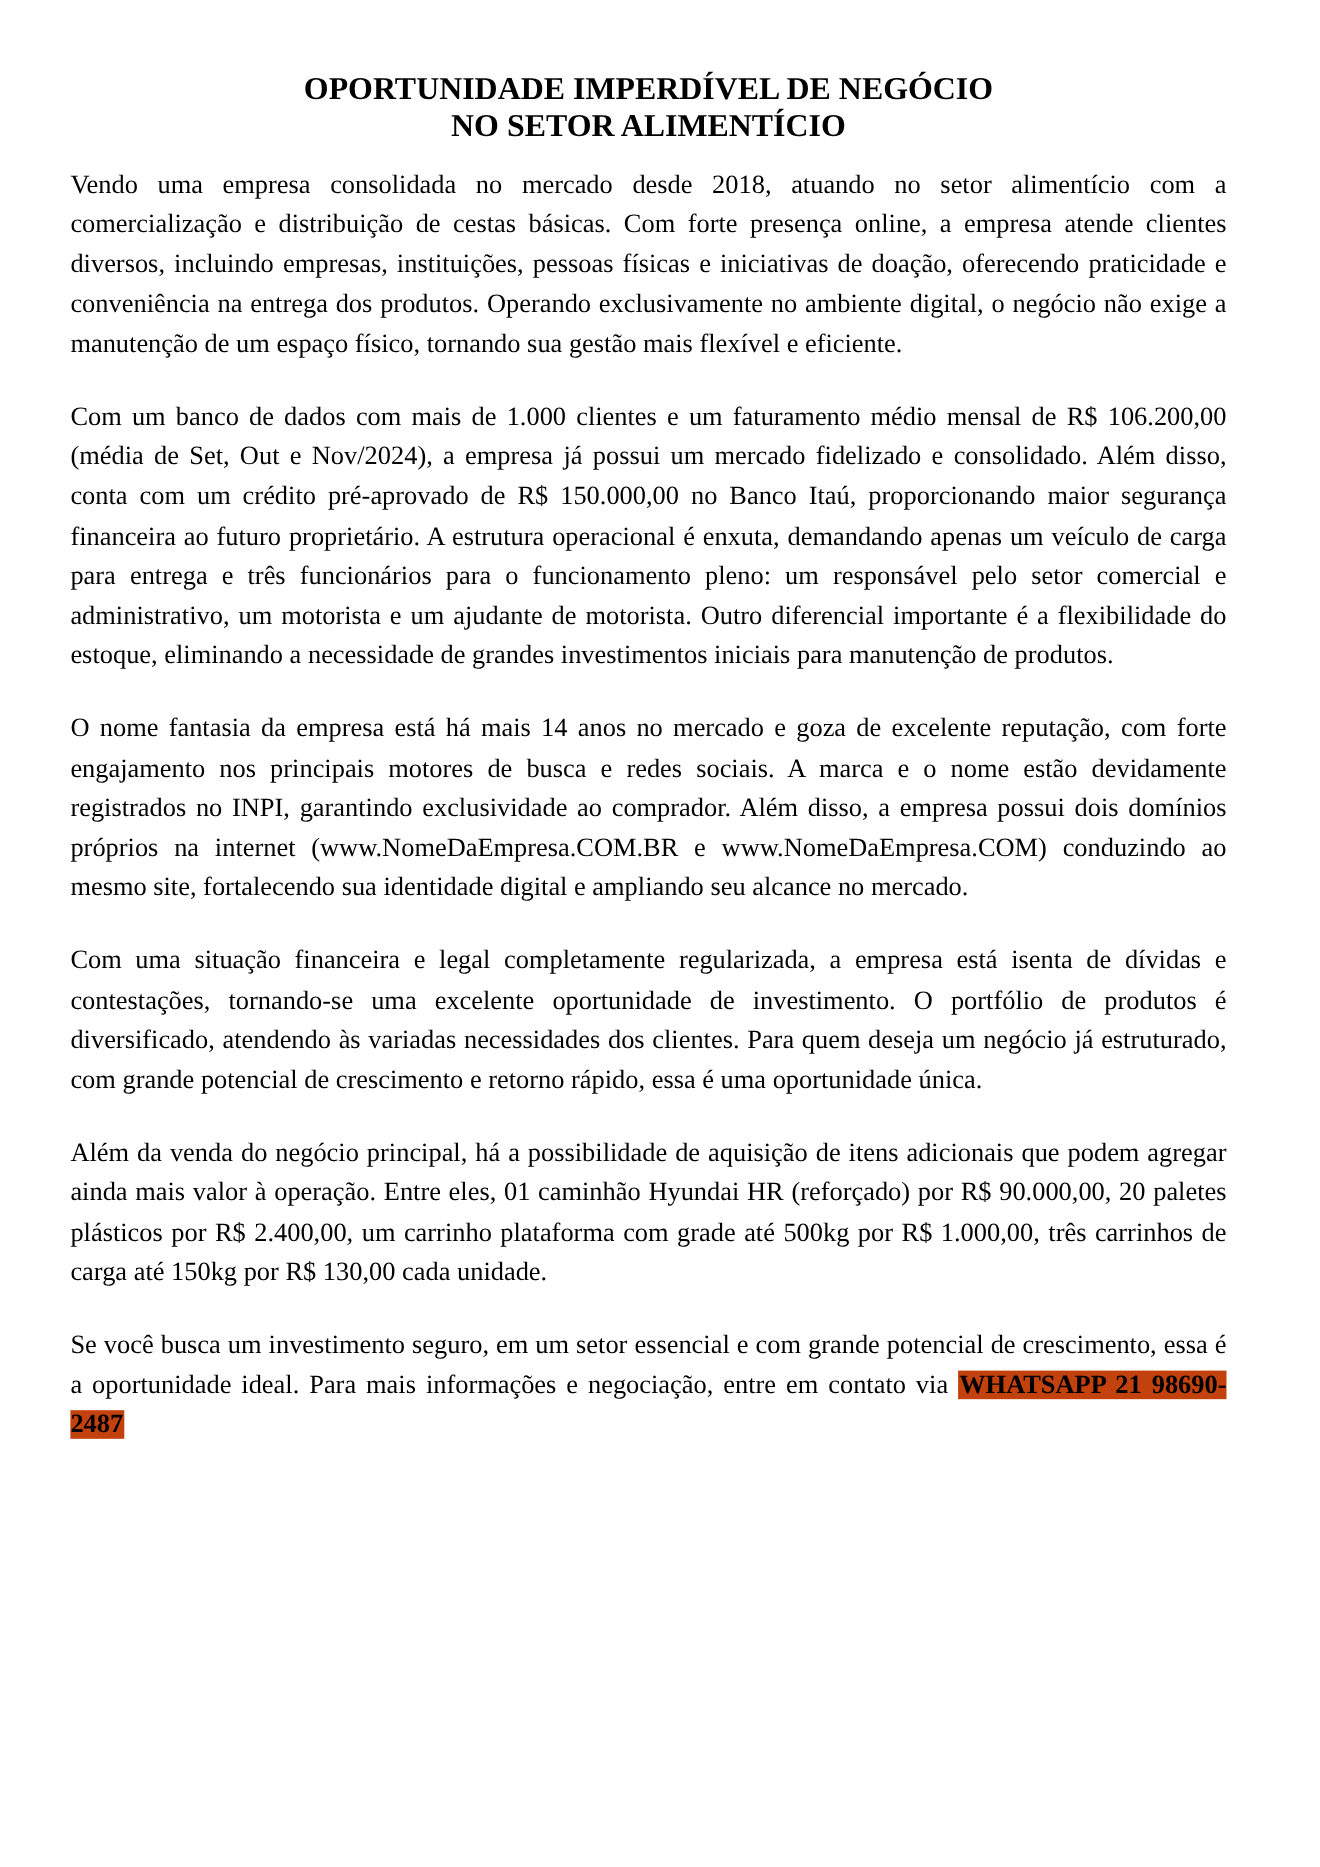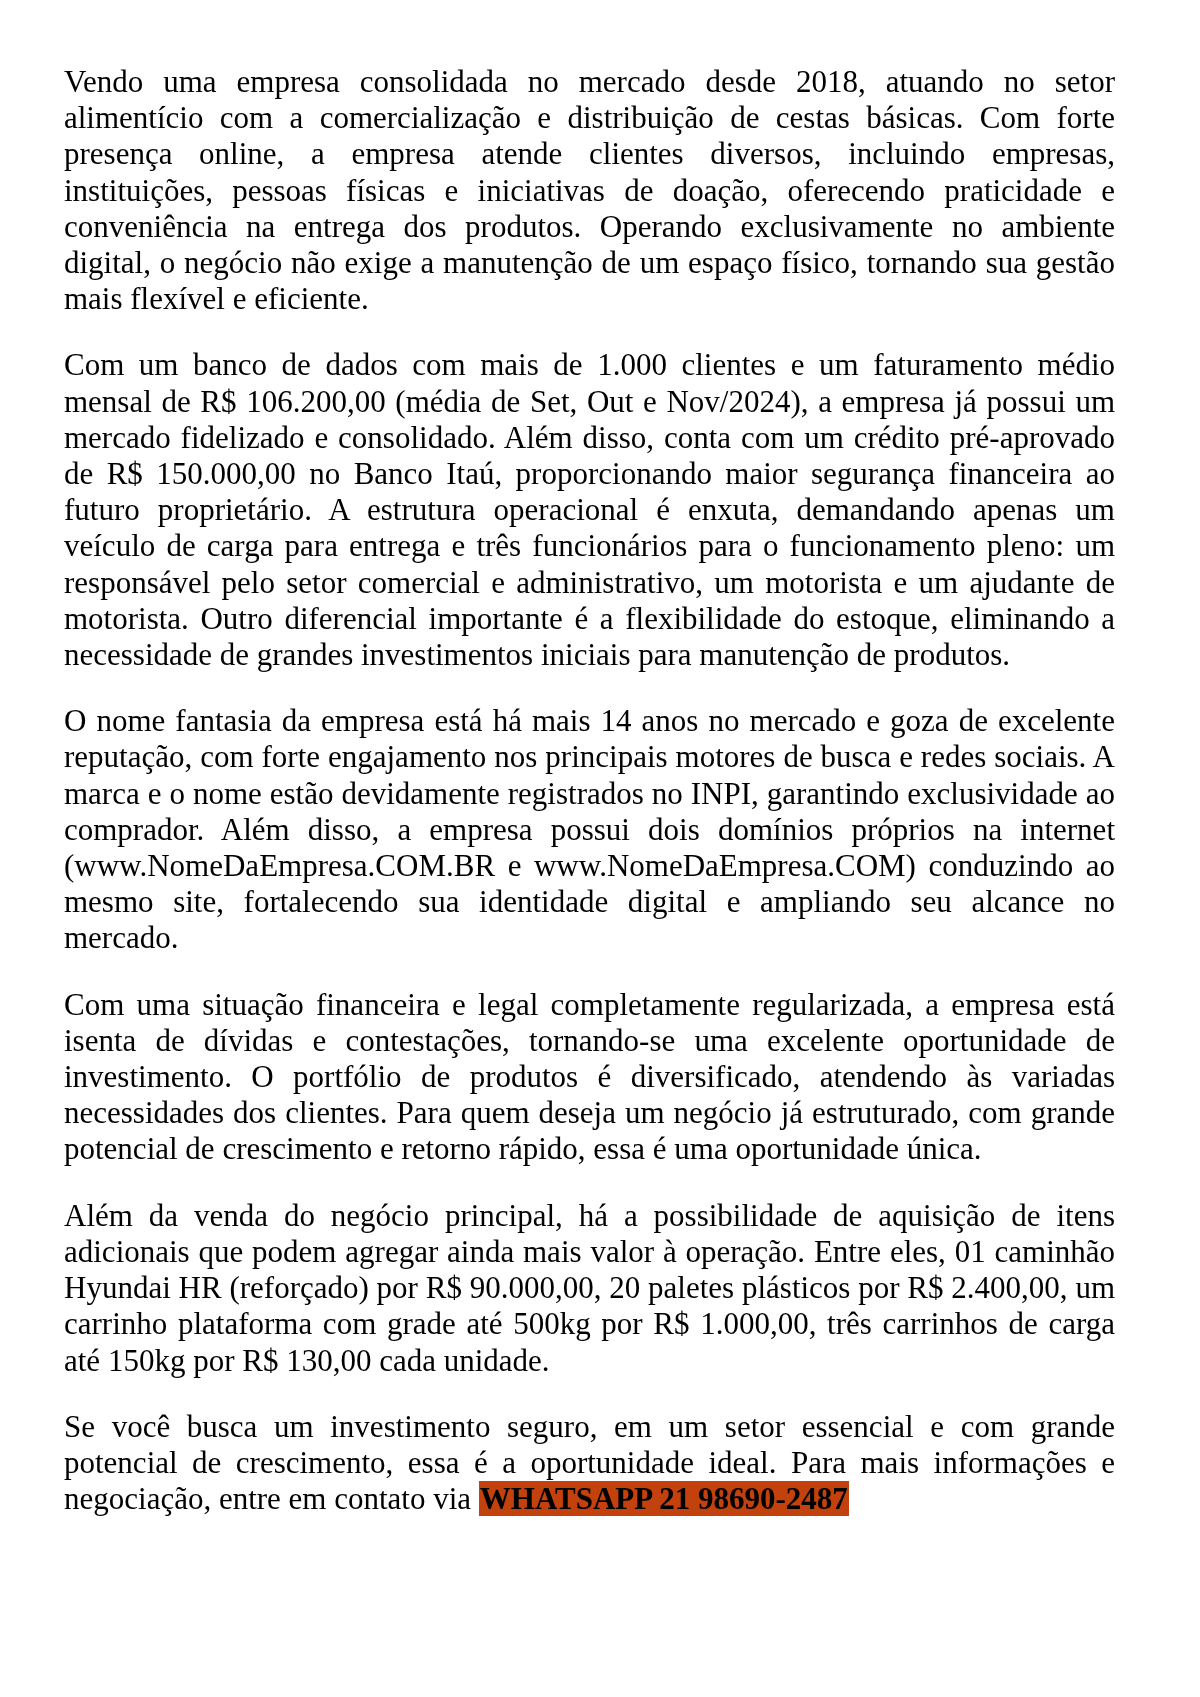--- a/index.html
+++ b/index.html
@@ -25,36 +25,40 @@
       text-align: center;
       font-weight: bold;
       font-size: 29px;
       line-height: 34px;
       margin: 0 0 18px 0;
     }
     .title span {
       display: block;
     }
     .para {
-      font-size: 31px;
+      font-size: 24px;
       line-height: 36.2px;
       text-align: justify;
       margin: 0 0 30px 0;
       hyphens: none;
     }
     .highlight {
       background: #ffff00;
       font-weight: bold;
       padding: 0 1px;
     }
   </style>
 </head>
 <body>
 
 <div class="page">
+  <h1 class="title">
+    <span>OPORTUNIDADE IMPERDÍVEL DE NEGÓCIO</span>
+    <span>NO SETOR ALIMENTÍCIO</span>
+  </h1>
 
   <p class="para">Vendo uma empresa consolidada no mercado desde 2018, atuando no setor alimentício com a comercialização e distribuição de cestas básicas. Com forte presença online, a empresa atende clientes diversos, incluindo empresas, instituições, pessoas físicas e iniciativas de doação, oferecendo praticidade e conveniência na entrega dos produtos. Operando exclusivamente no ambiente digital, o negócio não exige a manutenção de um espaço físico, tornando sua gestão mais flexível e eficiente.</p>
   <p class="para">Com um banco de dados com mais de 1.000 clientes e um faturamento médio mensal de R$ 106.200,00 (média de Set, Out e Nov/2024), a empresa já possui um mercado fidelizado e consolidado. Além disso, conta com um crédito pré-aprovado de R$ 150.000,00 no Banco Itaú, proporcionando maior segurança financeira ao futuro proprietário. A estrutura operacional é enxuta, demandando apenas um veículo de carga para entrega e três funcionários para o funcionamento pleno: um responsável pelo setor comercial e administrativo, um motorista e um ajudante de motorista. Outro diferencial importante é a flexibilidade do estoque, eliminando a necessidade de grandes investimentos iniciais para manutenção de produtos.</p>
   <p class="para">O nome fantasia da empresa está há mais 14 anos no mercado e goza de excelente reputação, com forte engajamento nos principais motores de busca e redes sociais. A marca e o nome estão devidamente registrados no INPI, garantindo exclusividade ao comprador. Além disso, a empresa possui dois domínios próprios na internet (www.NomeDaEmpresa.COM.BR e www.NomeDaEmpresa.COM) conduzindo ao mesmo site, fortalecendo sua identidade digital e ampliando seu alcance no mercado.</p>
   <p class="para">Com uma situação financeira e legal completamente regularizada, a empresa está isenta de dívidas e contestações, tornando-se uma excelente oportunidade de investimento. O portfólio de produtos é diversificado, atendendo às variadas necessidades dos clientes. Para quem deseja um negócio já estruturado, com grande potencial de crescimento e retorno rápido, essa é uma oportunidade única.</p>
   <p class="para">Além da venda do negócio principal, há a possibilidade de aquisição de itens adicionais que podem agregar ainda mais valor à operação. Entre eles, 01 caminhão Hyundai HR (reforçado) por R$ 90.000,00, 20 paletes plásticos por R$ 2.400,00, um carrinho plataforma com grade até 500kg por R$ 1.000,00, três carrinhos de carga até 150kg por R$ 130,00 cada unidade.</p>
 
   <p class="para"><span>Se você busca um investimento seguro, em um setor essencial e com grande potencial de crescimento, essa é a oportunidade ideal. Para mais informações e negociação, entre em contato via </span><span class="highlight" style="background: #c2410c;">WHATSAPP 21 98690-2487</span></p>
 </div>
 

